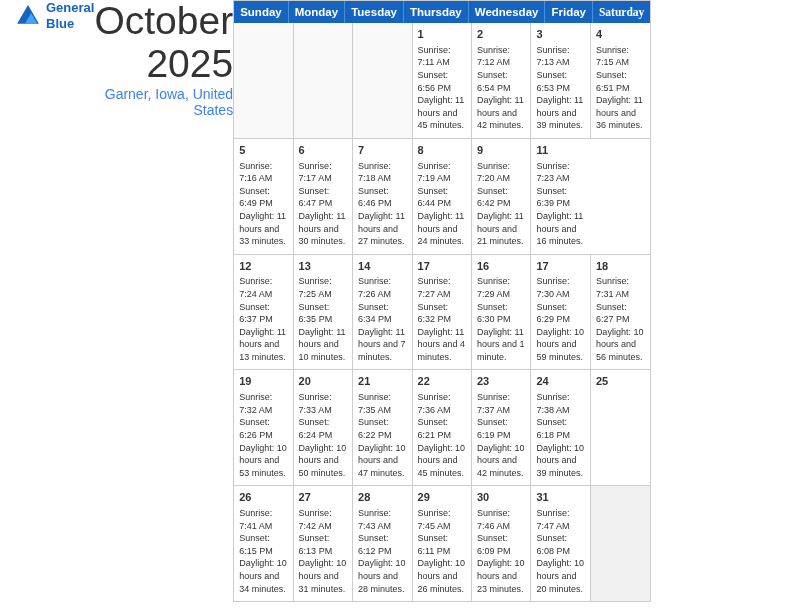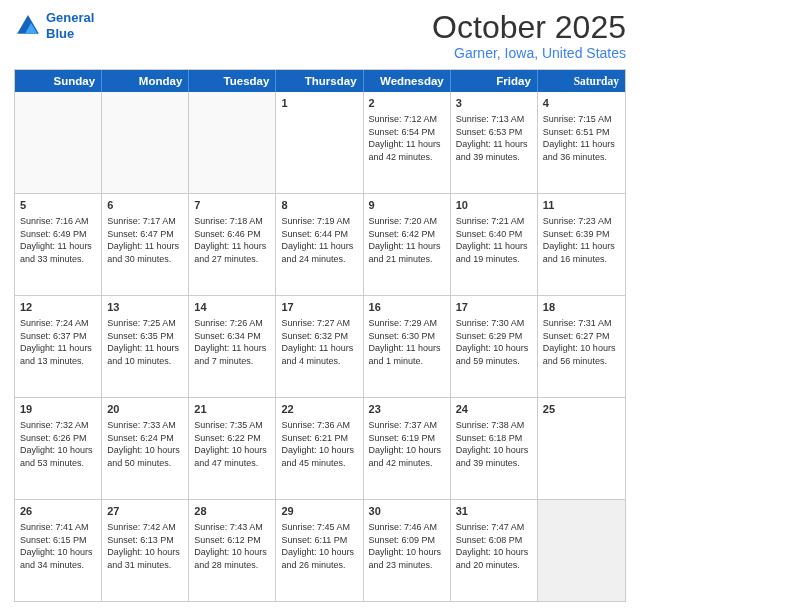--- a/index.html
+++ b/index.html
@@ -6,23 +6,23 @@
     body {
       font-family: Arial, sans-serif;
       background: #fff;
       width: 792px;
       height: 612px;
       overflow: hidden;
     }
     .page {
       width: 640px;
       height: 612px;
-      padding: 10px 14px 10px 14px;
-      display: flex;
-      flex-direction: column;
+      padding: 0 14px 10px 14px;
+      display: flex;
+      flex-direction: row;
     }
     .header {
       display: flex;
       justify-content: space-between;
       align-items: flex-start;
       margin-bottom: 8px;
     }
     .logo {
       display: flex;
       align-items: center;
@@ -38,21 +38,21 @@
       color: #1565c0;
     }
     .logo-icon {
       width: 28px;
       height: 28px;
     }
     .title-block {
       text-align: right;
     }
     .month-title {
-      font-size: 32px;
+      font-size: 39px;
       font-weight: 300;
       color: #333;
       line-height: 1.1;
     }
     .location {
       font-size: 14px;
       color: #3b82f6;
     }
     .calendar {
       flex: 1;
@@ -141,20 +141,21 @@
         <div class="cal-header-cell">Friday</div>
         <div class="cal-header-cell">Saturday</div>
       </div>
     <div class="cal-body">
     <div class="cal-row">
           <div class="cal-cell empty"></div>
           <div class="cal-cell empty"></div>
           <div class="cal-cell empty"></div>
           <div class="cal-cell">
             <span class="day-num">1</span>
+            <div class="cell-info">Sunrise: 7:11 AM<br>Sunset: 6:56 PM<br>Daylight: 11 hours and 45 minutes.</div>
           </div>
           <div class="cal-cell">
             <span class="day-num">2</span>
             <div class="cell-info">Sunrise: 7:12 AM<br>Sunset: 6:54 PM<br>Daylight: 11 hours and 42 minutes.</div>
           </div>
           <div class="cal-cell">
             <span class="day-num">3</span>
             <div class="cell-info">Sunrise: 7:13 AM<br>Sunset: 6:53 PM<br>Daylight: 11 hours and 39 minutes.</div>
           </div>
           <div class="cal-cell">
@@ -175,24 +176,20 @@
             <span class="day-num">7</span>
             <div class="cell-info">Sunrise: 7:18 AM<br>Sunset: 6:46 PM<br>Daylight: 11 hours and 27 minutes.</div>
           </div>
           <div class="cal-cell">
             <span class="day-num">8</span>
             <div class="cell-info">Sunrise: 7:19 AM<br>Sunset: 6:44 PM<br>Daylight: 11 hours and 24 minutes.</div>
           </div>
           <div class="cal-cell">
             <span class="day-num">9</span>
             <div class="cell-info">Sunrise: 7:20 AM<br>Sunset: 6:42 PM<br>Daylight: 11 hours and 21 minutes.</div>
-          </div>
-          <div class="cal-cell">
-            <span class="day-num">10</span>
-            <div class="cell-info">Sunrise: 7:21 AM<br>Sunset: 6:40 PM<br>Daylight: 11 hours and 19 minutes.</div>
           </div>
           <div class="cal-cell">
             <span class="day-num">11</span>
             <div class="cell-info">Sunrise: 7:23 AM<br>Sunset: 6:39 PM<br>Daylight: 11 hours and 16 minutes.</div>
           </div>
         </div>
         <div class="cal-row">
           <div class="cal-cell">
             <span class="day-num">12</span>
             <div class="cell-info">Sunrise: 7:24 AM<br>Sunset: 6:37 PM<br>Daylight: 11 hours and 13 minutes.</div>

